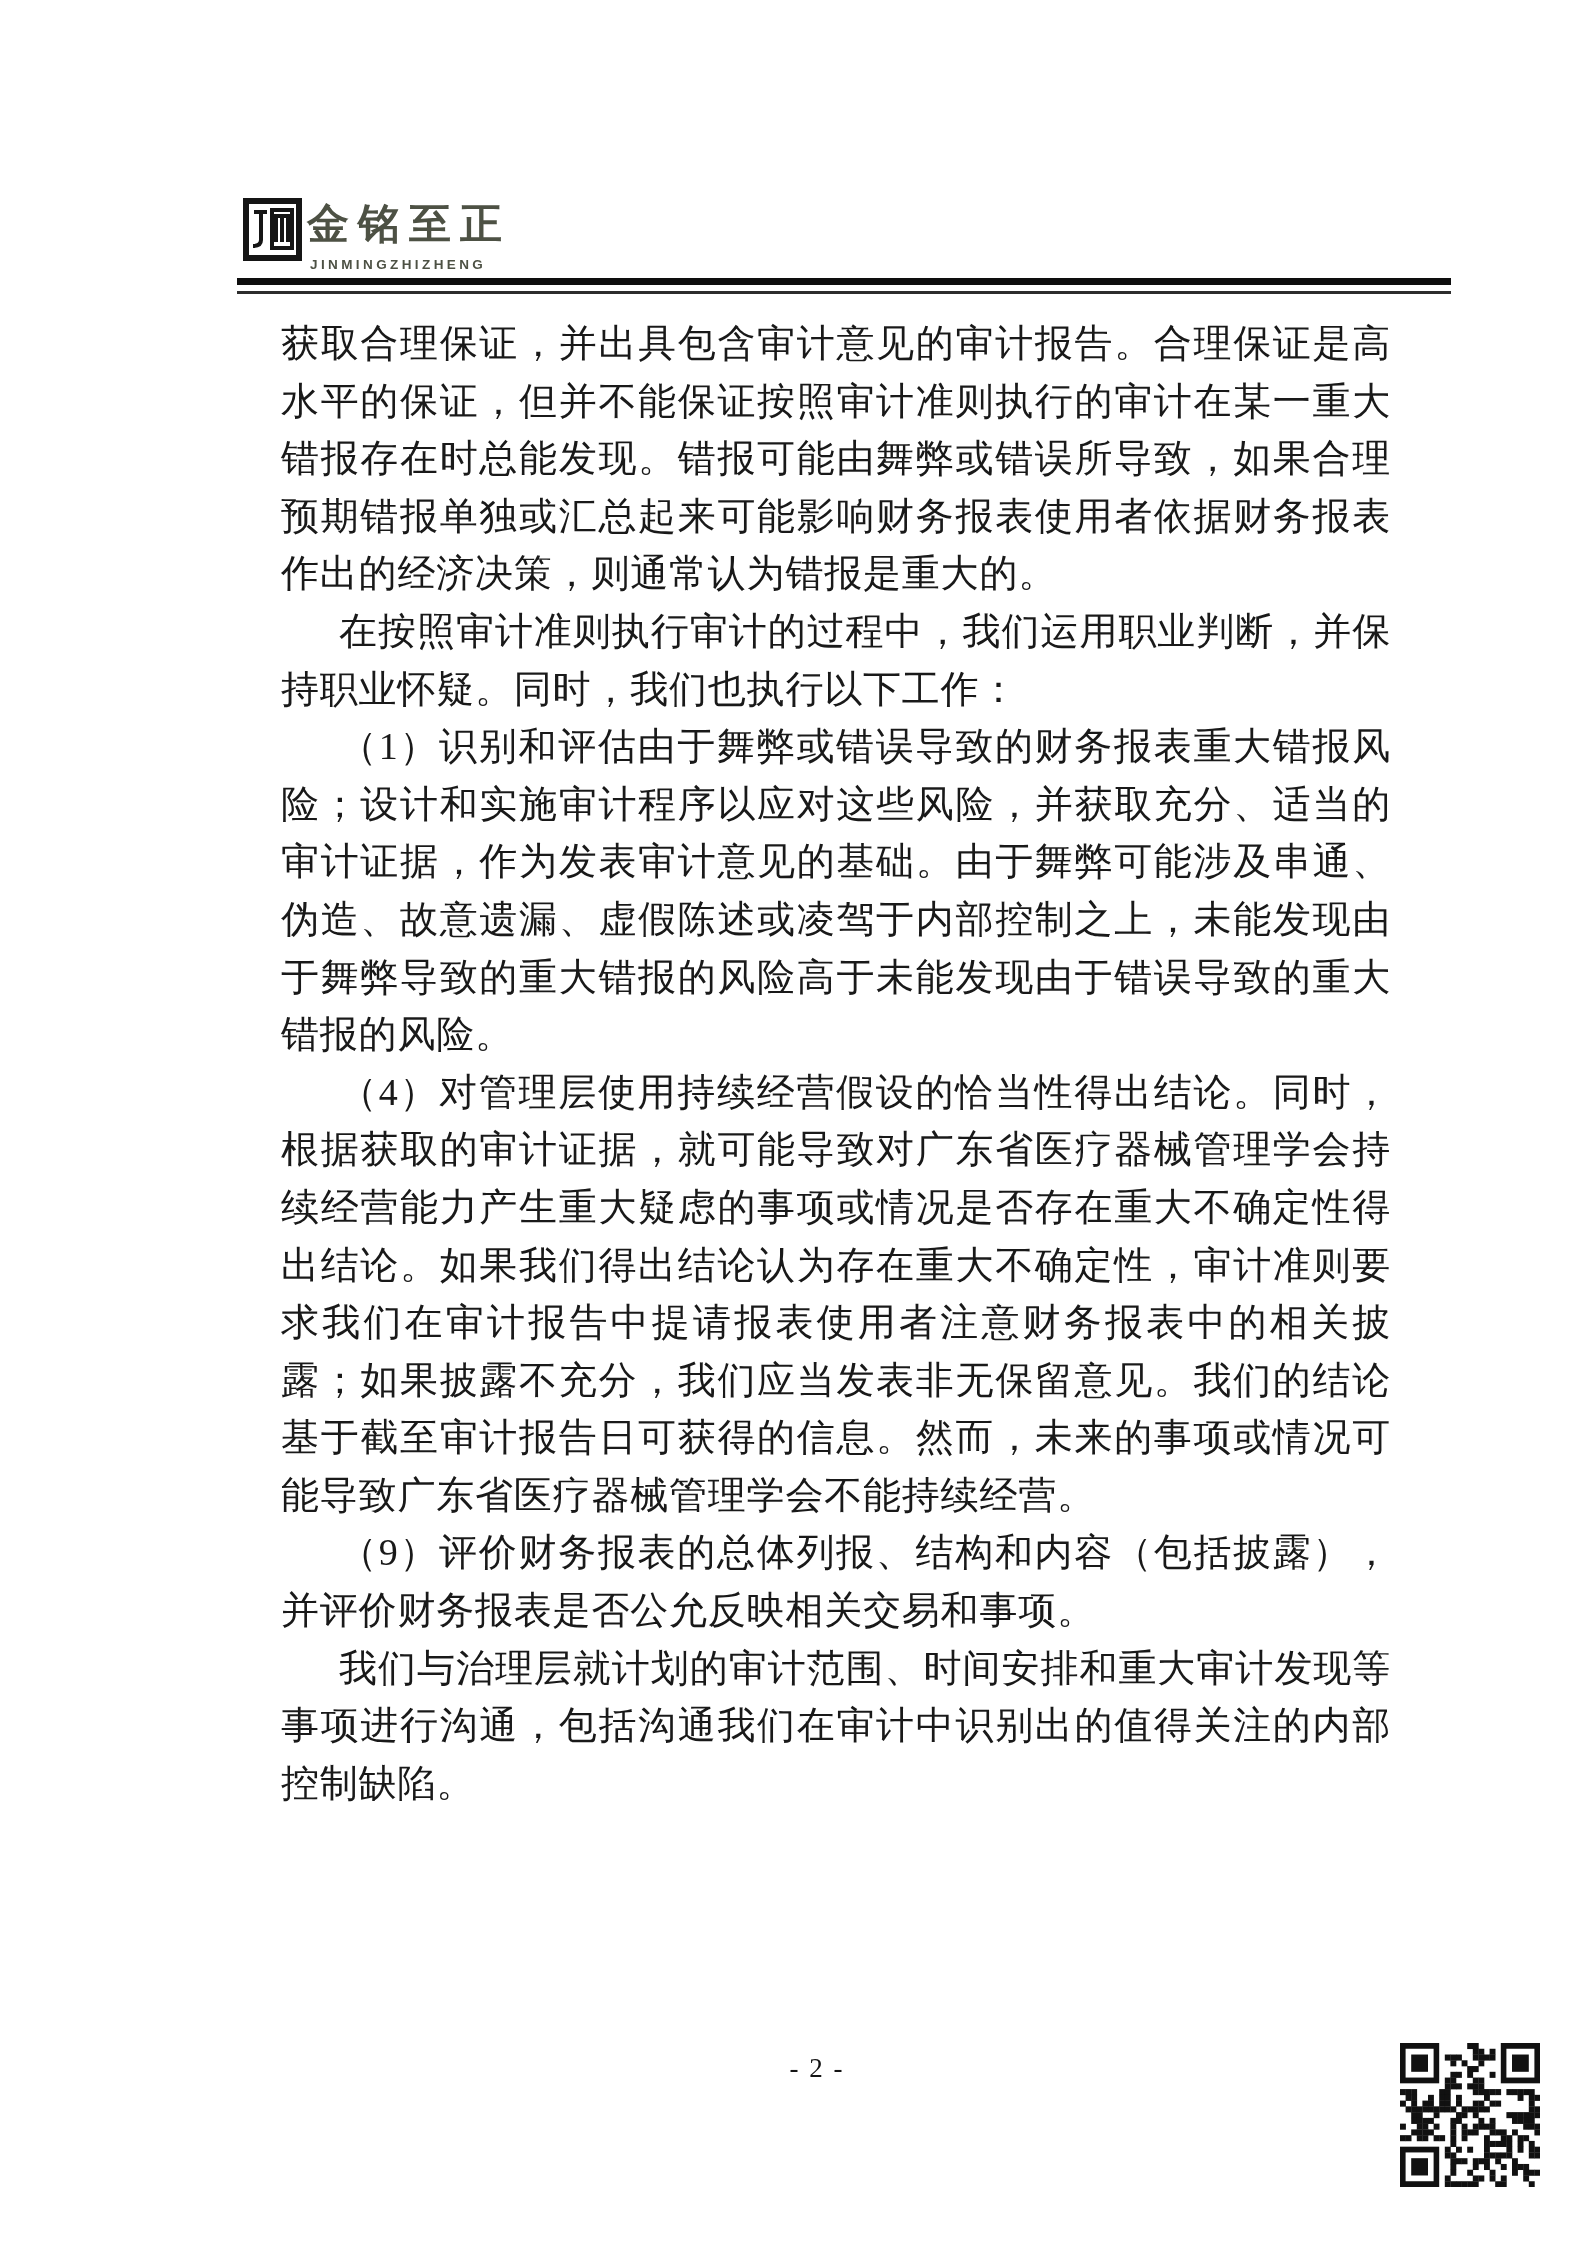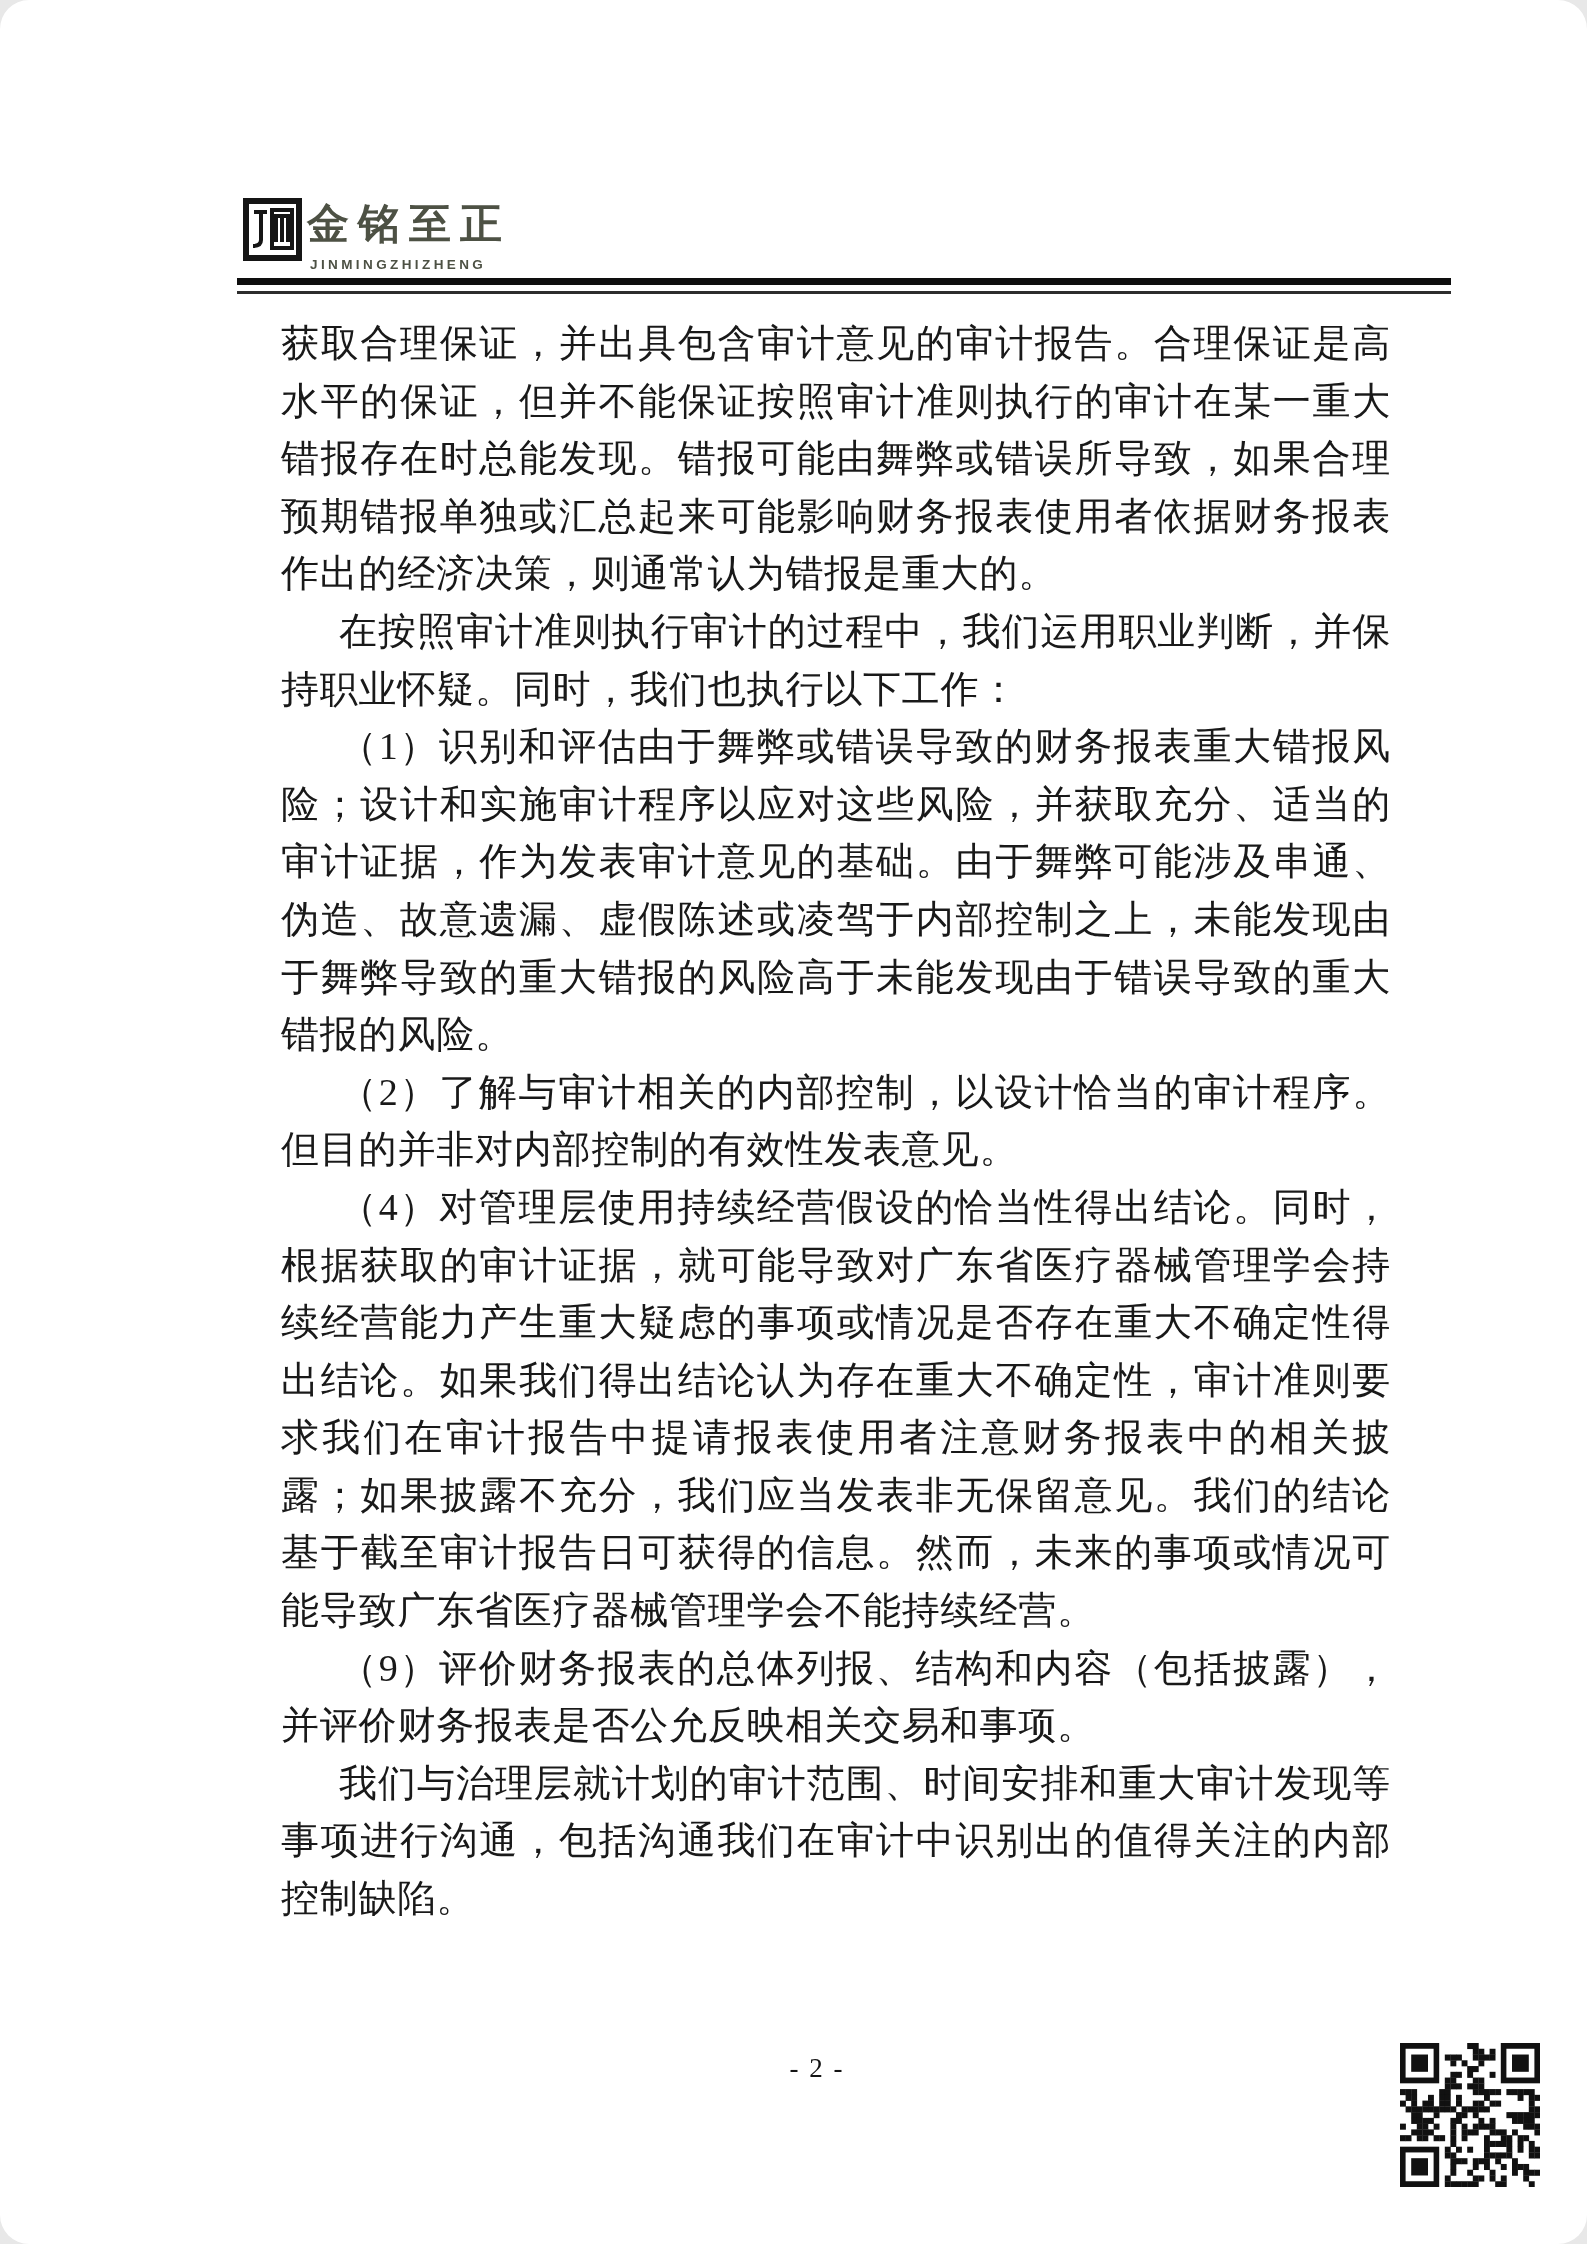--- a/index.html
+++ b/index.html
@@ -3,21 +3,20 @@
 <meta charset="utf-8">
 <style>
   html,body{margin:0;padding:0;background:#e8e8e8;}
   .page{
     position:relative;
     width:1587px;height:2244px;
     margin:0 auto;
     background:#ffffff;
     overflow:hidden;
     font-family:"Liberation Serif","DejaVu Serif",serif;
-    border-radius:29px;
   }
   
   .logo-mark{
     position:absolute;left:243px;top:198px;
     width:47px;height:51px;
     border:6px solid #151515;
   }
   .brand-cn{
     position:absolute;left:307px;top:196px;
     font-family:"Liberation Sans","DejaVu Sans",sans-serif;
@@ -95,21 +94,20 @@
   <div class="rule-thin"></div>
 
   <div class="content">
 
       <p>获取合理保证，并出具包含审计意见的审计报告。合理保证是高水平的保证，但并不能保证按照审计准则执行的审计在某一重大错报存在时总能发现。错报可能由舞弊或错误所导致，如果合理预期错报单独或汇总起来可能影响财务报表使用者依据财务报表作出的经济决策，则通常认为错报是重大的。</p>
 
       <p class="indent">在按照审计准则执行审计的过程中，我们运用职业判断，并保持职业怀疑。同时，我们也执行以下工作：</p>
 
       <p class="indent">（1）识别和评估由于舞弊或错误导致的财务报表重大错报风险；设计和实施审计程序以应对这些风险，并获取充分、适当的审计证据，作为发表审计意见的基础。由于舞弊可能涉及串通、伪造、故意遗漏、虚假陈述或凌驾于内部控制之上，未能发现由于舞弊导致的重大错报的风险高于未能发现由于错误导致的重大错报的风险。</p>
 
-      <p class="indent">（2）了解与审计相关的内部控制，以设计恰当的审计程序。但目的并非对内部控制的有效性发表意见。</p>
 
 
       <p class="indent">（4）对管理层使用持续经营假设的恰当性得出结论。同时，根据获取的审计证据，就可能导致对广东省医疗器械管理学会持续经营能力产生重大疑虑的事项或情况是否存在重大不确定性得出结论。如果我们得出结论认为存在重大不确定性，审计准则要求我们在审计报告中提请报表使用者注意财务报表中的相关披露；如果披露不充分，我们应当发表非无保留意见。我们的结论基于截至审计报告日可获得的信息。然而，未来的事项或情况可能导致广东省医疗器械管理学会不能持续经营。</p>
 
       <p class="indent">（9）评价财务报表的总体列报、结构和内容（包括披露），并评价财务报表是否公允反映相关交易和事项。</p>
 
       <p class="indent">我们与治理层就计划的审计范围、时间安排和重大审计发现等事项进行沟通，包括沟通我们在审计中识别出的值得关注的内部控制缺陷。</p>
     </div>
 
   <div class="page-number">- 2 -</div>

